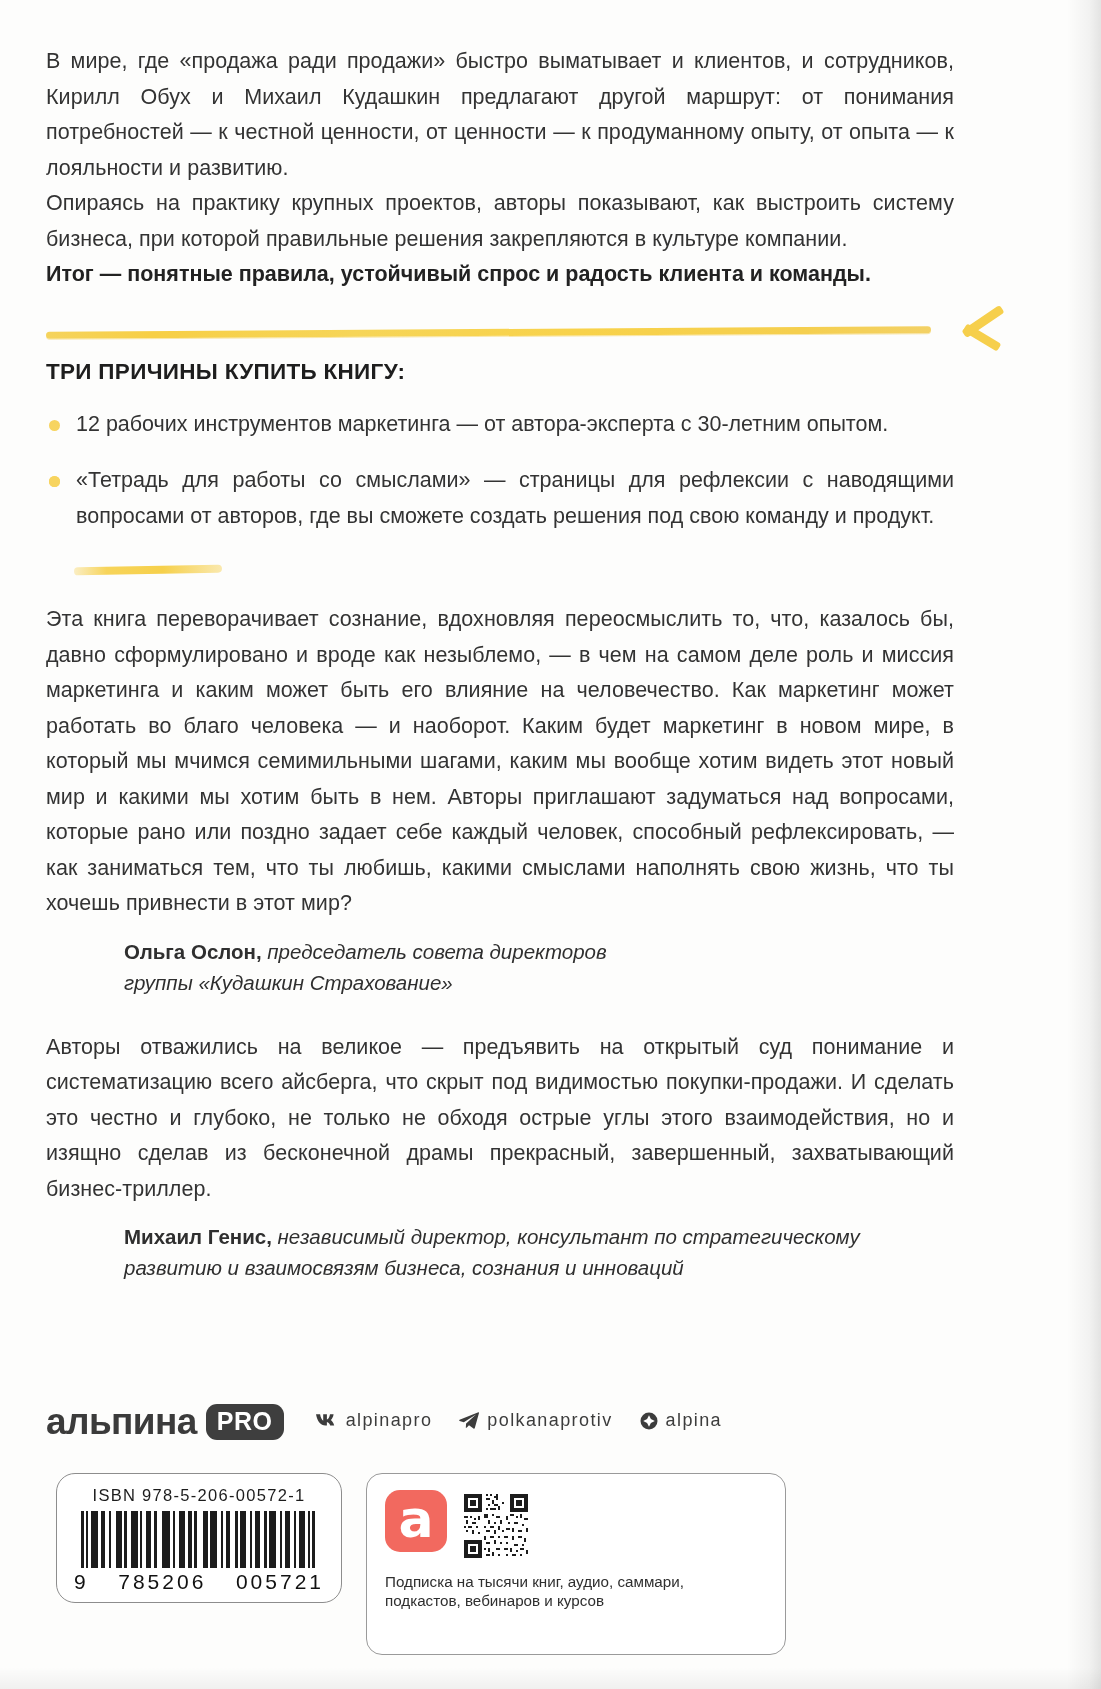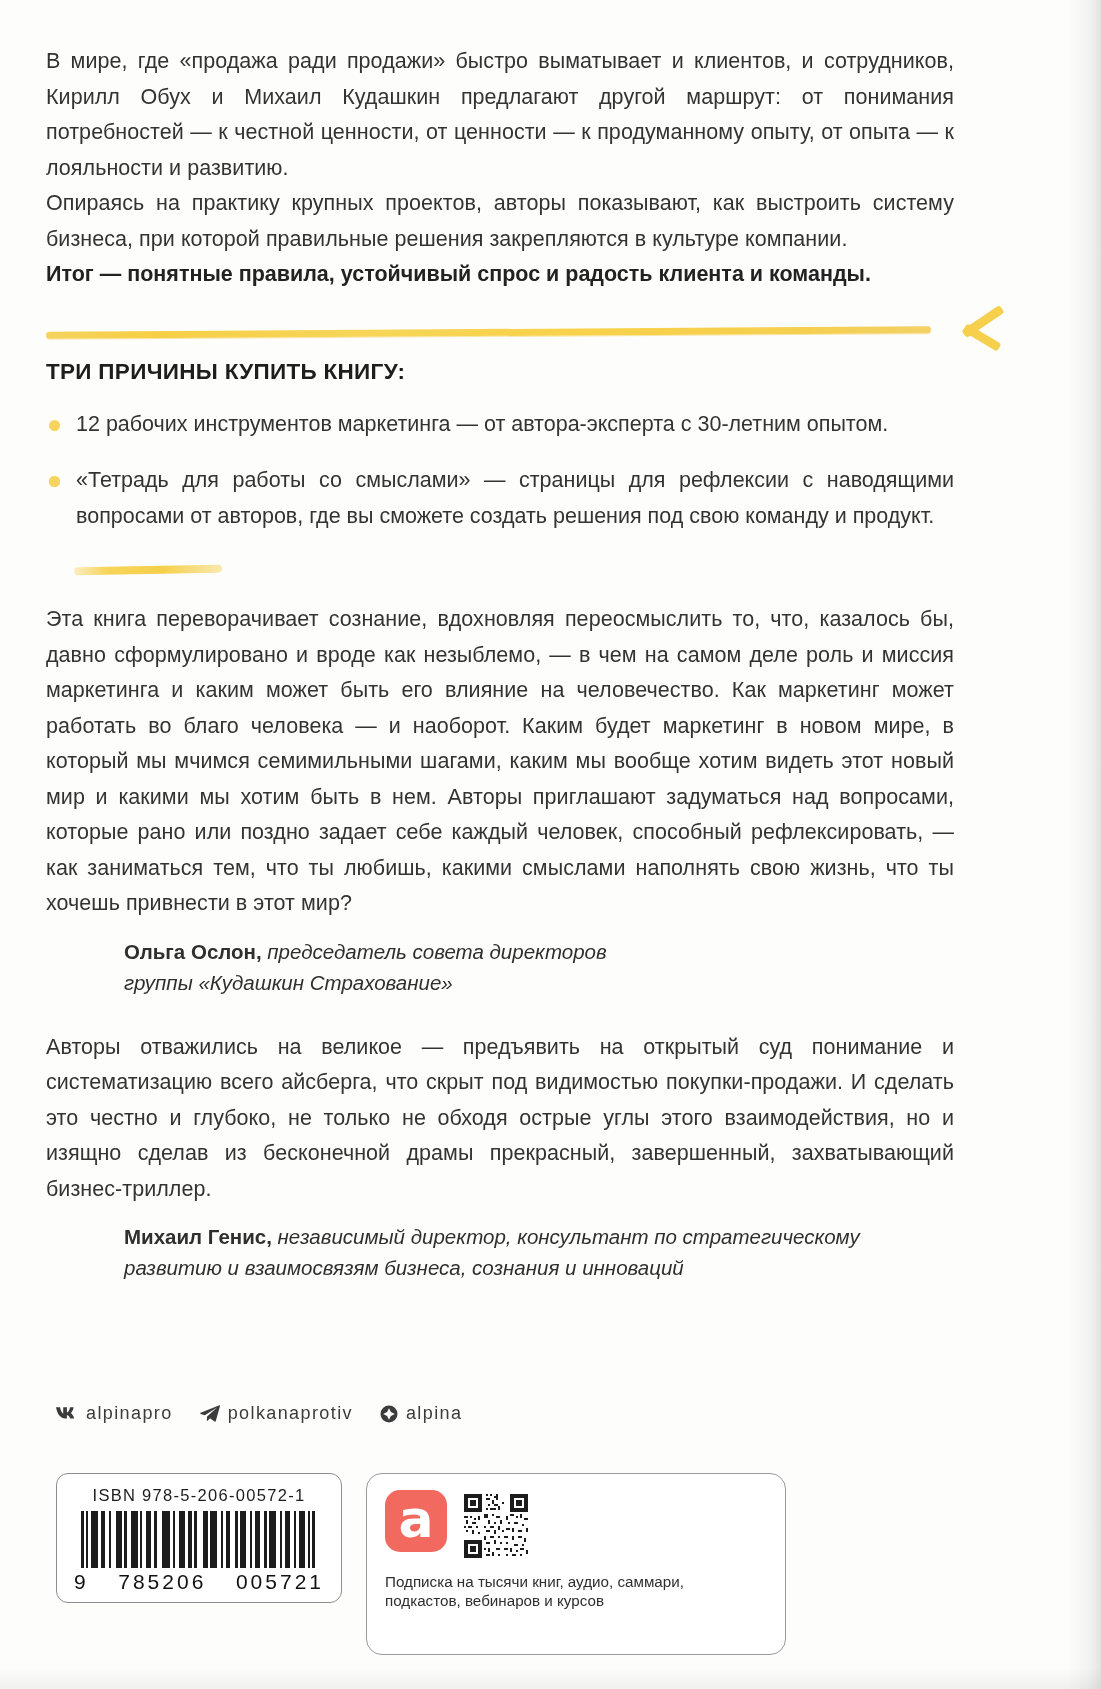--- a/index.html
+++ b/index.html
@@ -229,21 +229,21 @@
     left: 56px;
     top: 1473px;
     display: flex;
     align-items: flex-start;
     gap: 24px;
   }
   .isbn-box {
     width: 286px;
     height: 130px;
     border: 1.5px solid #8d8d8d;
-    border-radius: 12px;
+    border-radius: 19px;
     background: #ffffff;
     box-sizing: border-box;
     padding: 12px 14px 8px 14px;
     display: flex;
     flex-direction: column;
     align-items: center;
   }
   .isbn-text {
     font-family: "Liberation Sans", sans-serif;
     font-size: 16.5px;
@@ -384,20 +384,24 @@
         <span class="who">Михаил Генис,</span>
         <span class="role">независимый директор, консультант по стратегическому</span><br>
         <span class="role">развитию и взаимосвязям бизнеса, сознания и инноваций</span>
       </div>
     </div>
 
   </div>
 
   <div class="footer">
     <div class="brand-row">
+      <div class="alpina-logo">
+        <span class="alpina-word">альпина</span>
+        <span class="pro-badge">PRO</span>
+      </div>
       <div class="socials">
 
         <div class="social">
           <span class="glyph">
             <svg width="22" height="15" viewBox="0 0 22 15" aria-hidden="true">
               <path d="M0 1.2h4.1c.5 3.1 1.7 5.6 3.1 6.6V1.2h3.7v5.4c1.3-.3 2.6-2.4 3.1-5.4h3.6c-.4 2.8-1.7 4.9-2.9 5.9 1.2.8 2.8 2.7 3.5 5.3h-4c-.5-1.7-1.7-3.1-3.3-3.4v3.4H9.4C4.6 12.4 1.3 8.6 0 1.2z" fill="#3c3c3c"></path>
             </svg>
           </span>
           <span>alpinapro</span>
         </div>

